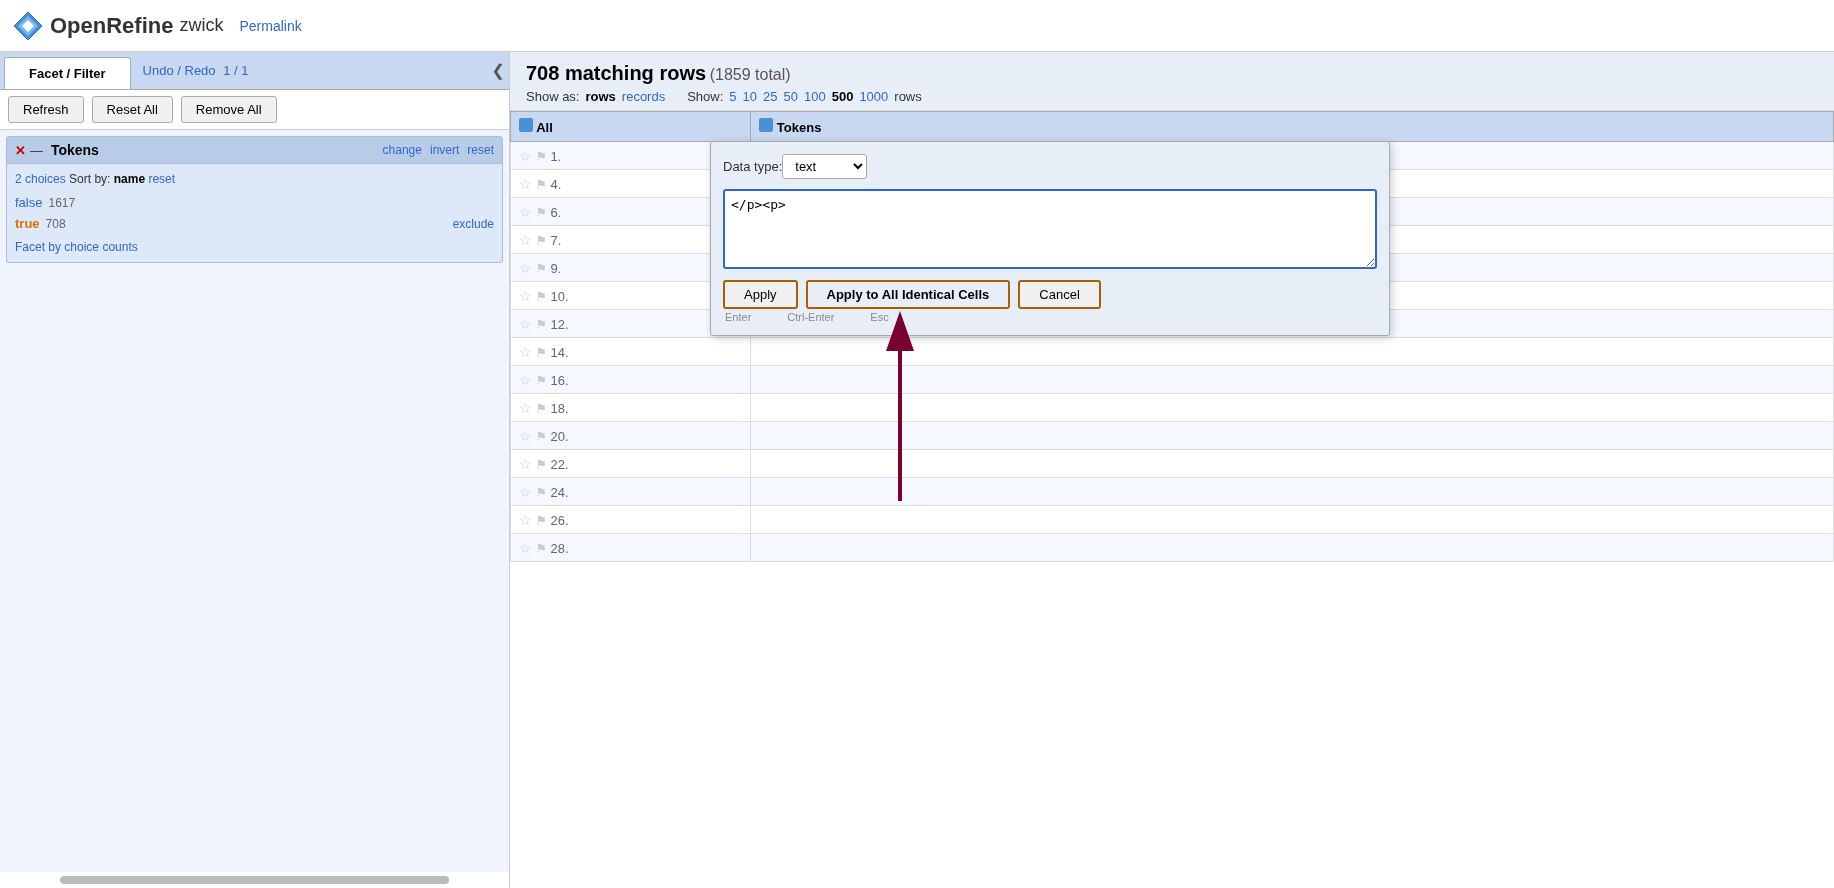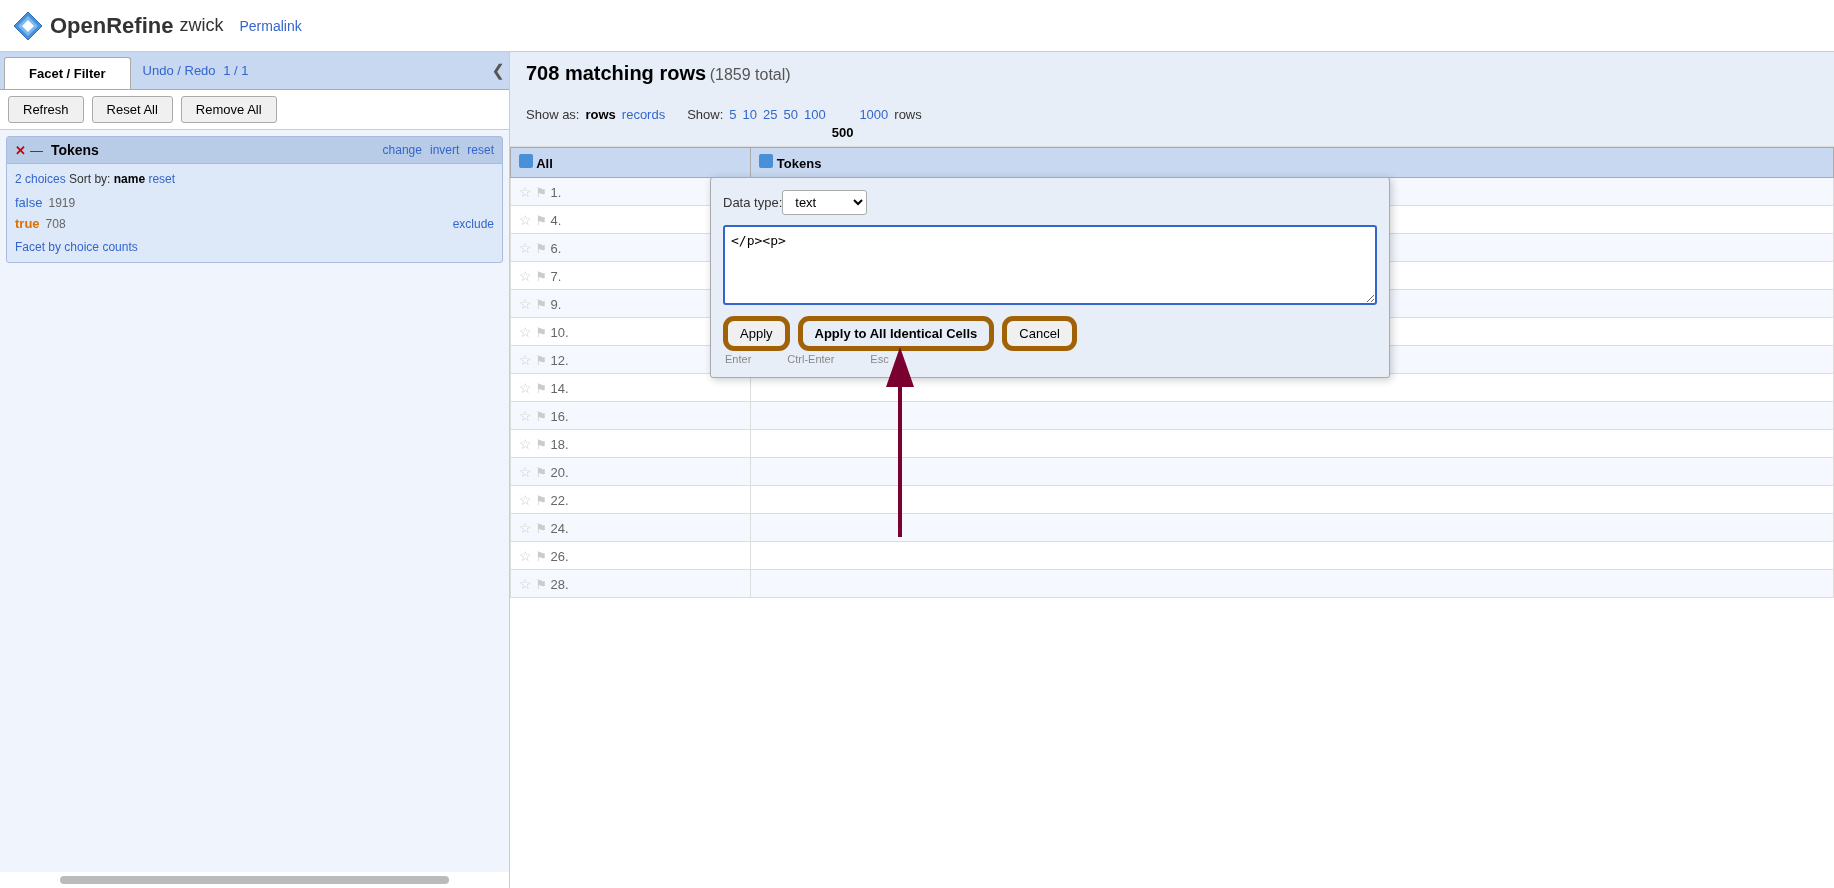--- a/index.html
+++ b/index.html
@@ -178,21 +178,21 @@
       font-size: 16px; font-weight: normal; color: #555;
     }
     #show-controls {
       display: flex; align-items: center; gap: 6px; margin-top: 4px; font-size: 13px;
     }
     .show-as-label { color: #333; }
     .show-as-rows { font-weight: bold; color: #000; }
     .show-as-link { color: #3366cc; cursor: pointer; text-decoration: none; }
     .show-label { color: #333; margin-left: 16px; }
     .show-num { color: #3366cc; cursor: pointer; }
-    .show-num.active { font-weight: bold; color: #000; margin-top: 36px; }
+    .show-num.active { font-weight: bold; color: #000; }
     .rows-label { color: #333; }
 
     
     #data-area {
       flex: 1;
       overflow: hidden;
       position: relative;
     }
     #data-table {
       width: 100%;
@@ -248,23 +248,23 @@
       font-size: 13px;
       padding: 6px;
       resize: both;
       font-family: monospace;
       background: #fff;
     }
     #cell-editor-buttons {
       display: flex; gap: 8px; margin-top: 8px; align-items: center;
     }
     .editor-btn {
-      padding: 5px 12px;
-      border: 5px solid #a16207;
-      border-radius: 11px;
+      padding: 5px 19px;
+      border: 2px solid #a16207;
+      border-radius: 3px;
       background: #f0f0f0;
       cursor: pointer;
       font-size: 13px;
     }
     .editor-btn-apply-all {
       background: #e8eef8;
       font-weight: bold;
     }
     .editor-shortcut {
       font-size: 11px; color: #888; margin-top: 2px;
@@ -335,21 +335,21 @@
         <div class="facet-body">
           <div style="margin-bottom:6px; font-size:12px;">
             <span class="facet-choices-info">2 choices</span>
             <span class="facet-sort">  Sort by:  </span>
             <span class="facet-sort facet-sort-active">name</span>
             <span class="facet-sort">  </span>
             <span class="facet-sort facet-sort-link">reset</span>
           </div>
           <div class="facet-choice-row">
             <span class="choice-false">false</span>
-            <span class="choice-count">1919</span>
+            <span class="choice-count">1617</span>
           </div>
           <div class="facet-choice-row">
             <span class="choice-true">true</span>
             <span class="choice-count">708</span>
             <span class="exclude-link">exclude</span>
           </div>
           <a class="facet-by-choice">Facet by choice counts</a>
         </div>
       </div>
     </div>

